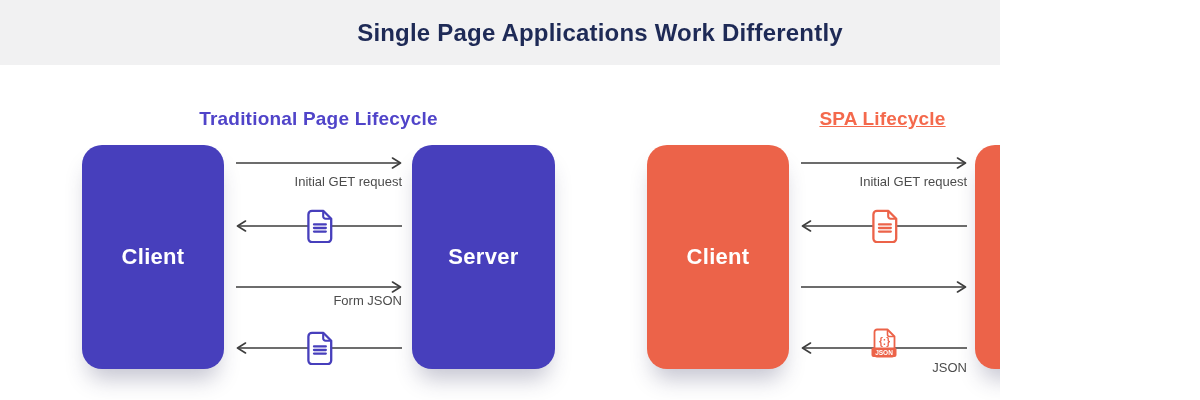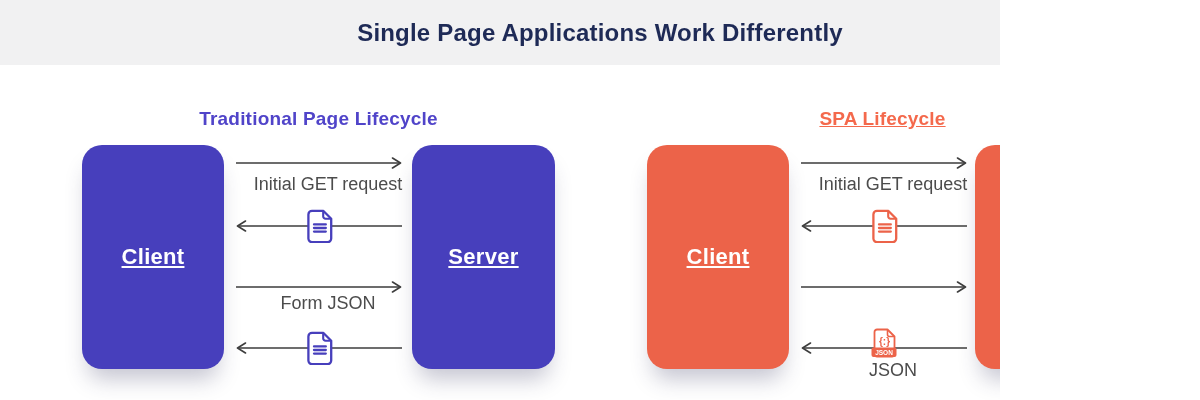--- a/index.html
+++ b/index.html
@@ -29,41 +29,40 @@
     font-size:19px; font-weight:700; letter-spacing:.2px;
   }
   .left  .diagram-title { color:var(--purple-title,#5044c9); }
   .right .diagram-title { color:var(--orange-title,#f4694c);text-decoration:underline; }
 
   .node {
     position:absolute; top:53px; width:142px; height:224px; border-radius:20px;
     display:flex; align-items:center; justify-content:center;
     color:#ffffff; font-size:22px; font-weight:600; letter-spacing:.3px;
     box-shadow:0 16px 22px -6px rgba(46,46,88,0.28);
-    text-decoration:underline;
   }
   .left  .node { background:var(--purple,#473fbc); }
   .right .node { background:var(--orange,#ec6349); }
   .node.client { left:0; }
   .node.server { right:0; width:143px; }
 
   .flow-arrow { position:absolute; left:154px; width:166px; height:12px; }
   .flow-arrow svg { display:block; width:166px; height:12px; }
   .flow-arrow line, .flow-arrow polyline {
     stroke:var(--arrow,#3d3d3d); stroke-width:1.6; fill:none;
     stroke-linecap:round; stroke-linejoin:round;
   }
   .arrow-r1 { top:65px; }
   .arrow-r2 { top:128px; }
   .arrow-r3 { top:189px; }
   .arrow-r4 { top:250px; }
 
   .flow-label {
-    position:absolute; left:163px; width:166px; text-align:center;
-    font-size:18px; color:var(--label,#4c4c4c);
+    position:absolute; left:154px; width:166px; text-align:right;
+    font-size:13px; color:var(--label,#4c4c4c);
   }
   .label-r1 { top:82px; }
   .label-r3 { top:201px; }
   .label-r4 { top:268px; }
 
   .flow-icon { position:absolute; line-height:0; }
   .doc-icon  { left:223px; width:28px; height:34px; }
   .doc-pos-2 { top:117px; }
   .doc-pos-4 { top:239px; }
   .left  .flow-icon { color:var(--purple,#473fbc); }

